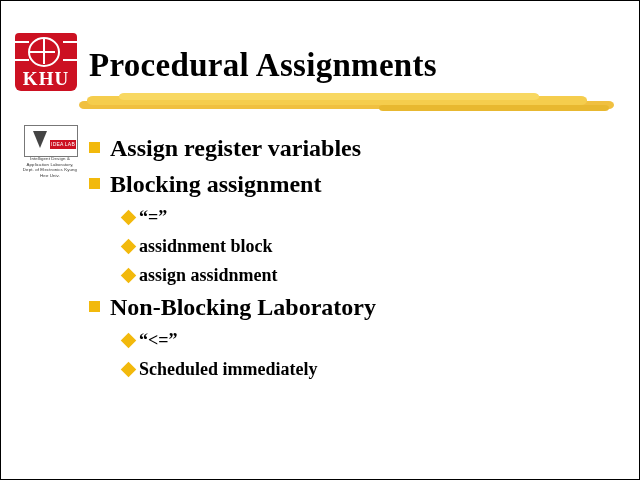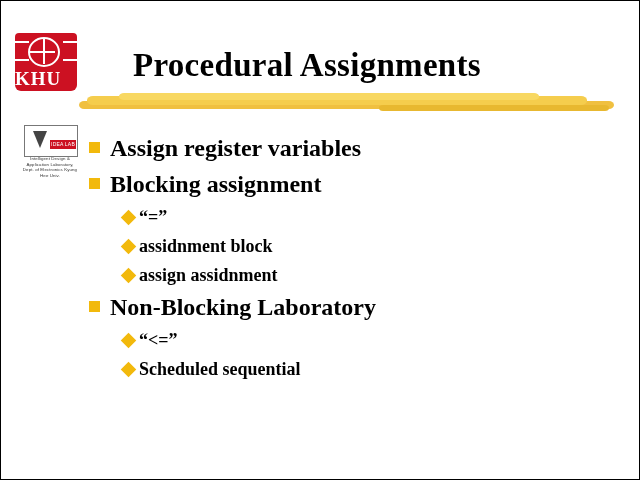--- a/index.html
+++ b/index.html
@@ -75,41 +75,40 @@
     border-top: 2px solid #ffffff;
     border-bottom: 2px solid #ffffff;
   }
   #khu-logo .wing-l { left: 0px; }
   #khu-logo .wing-r { right: 0px; }
   #khu-logo .khu-text {
     position: absolute;
     left: 0;
     bottom: 3px;
     width: 62px;
-    text-align: left;
+    text-align: center;
     color: #ffffff;
     font-family: "Liberation Serif", serif;
     font-weight: bold;
     font-size: 19px;
     letter-spacing: 1px;
     line-height: 19px;
   }
 
   
   #title {
     position: absolute;
     left: 88px;
     top: 46px;
     font-family: "Liberation Serif", serif;
     font-weight: bold;
     font-size: 33px;
     color: #000000;
     white-space: nowrap;
     letter-spacing: 0.3px;
-    margin-left: 44px;
   }
   
   #brush {
     position: absolute;
     left: 78px;
     top: 92px;
     width: 535px;
     height: 22px;
   }
   #brush .b1 {
@@ -304,17 +303,17 @@
       <div class="txt">Non-Blocking Laboratory</div>
     </div>
 
     <div class="lvl2">
       <div class="dia"></div>
       <div class="txt">“&lt;=”</div>
     </div>
 
     <div class="lvl2">
       <div class="dia"></div>
-      <div class="txt">Scheduled sequential</div>
+      <div class="txt">Scheduled immediately</div>
     </div>
 
   </div>
 </div>
 
 </body></html>

